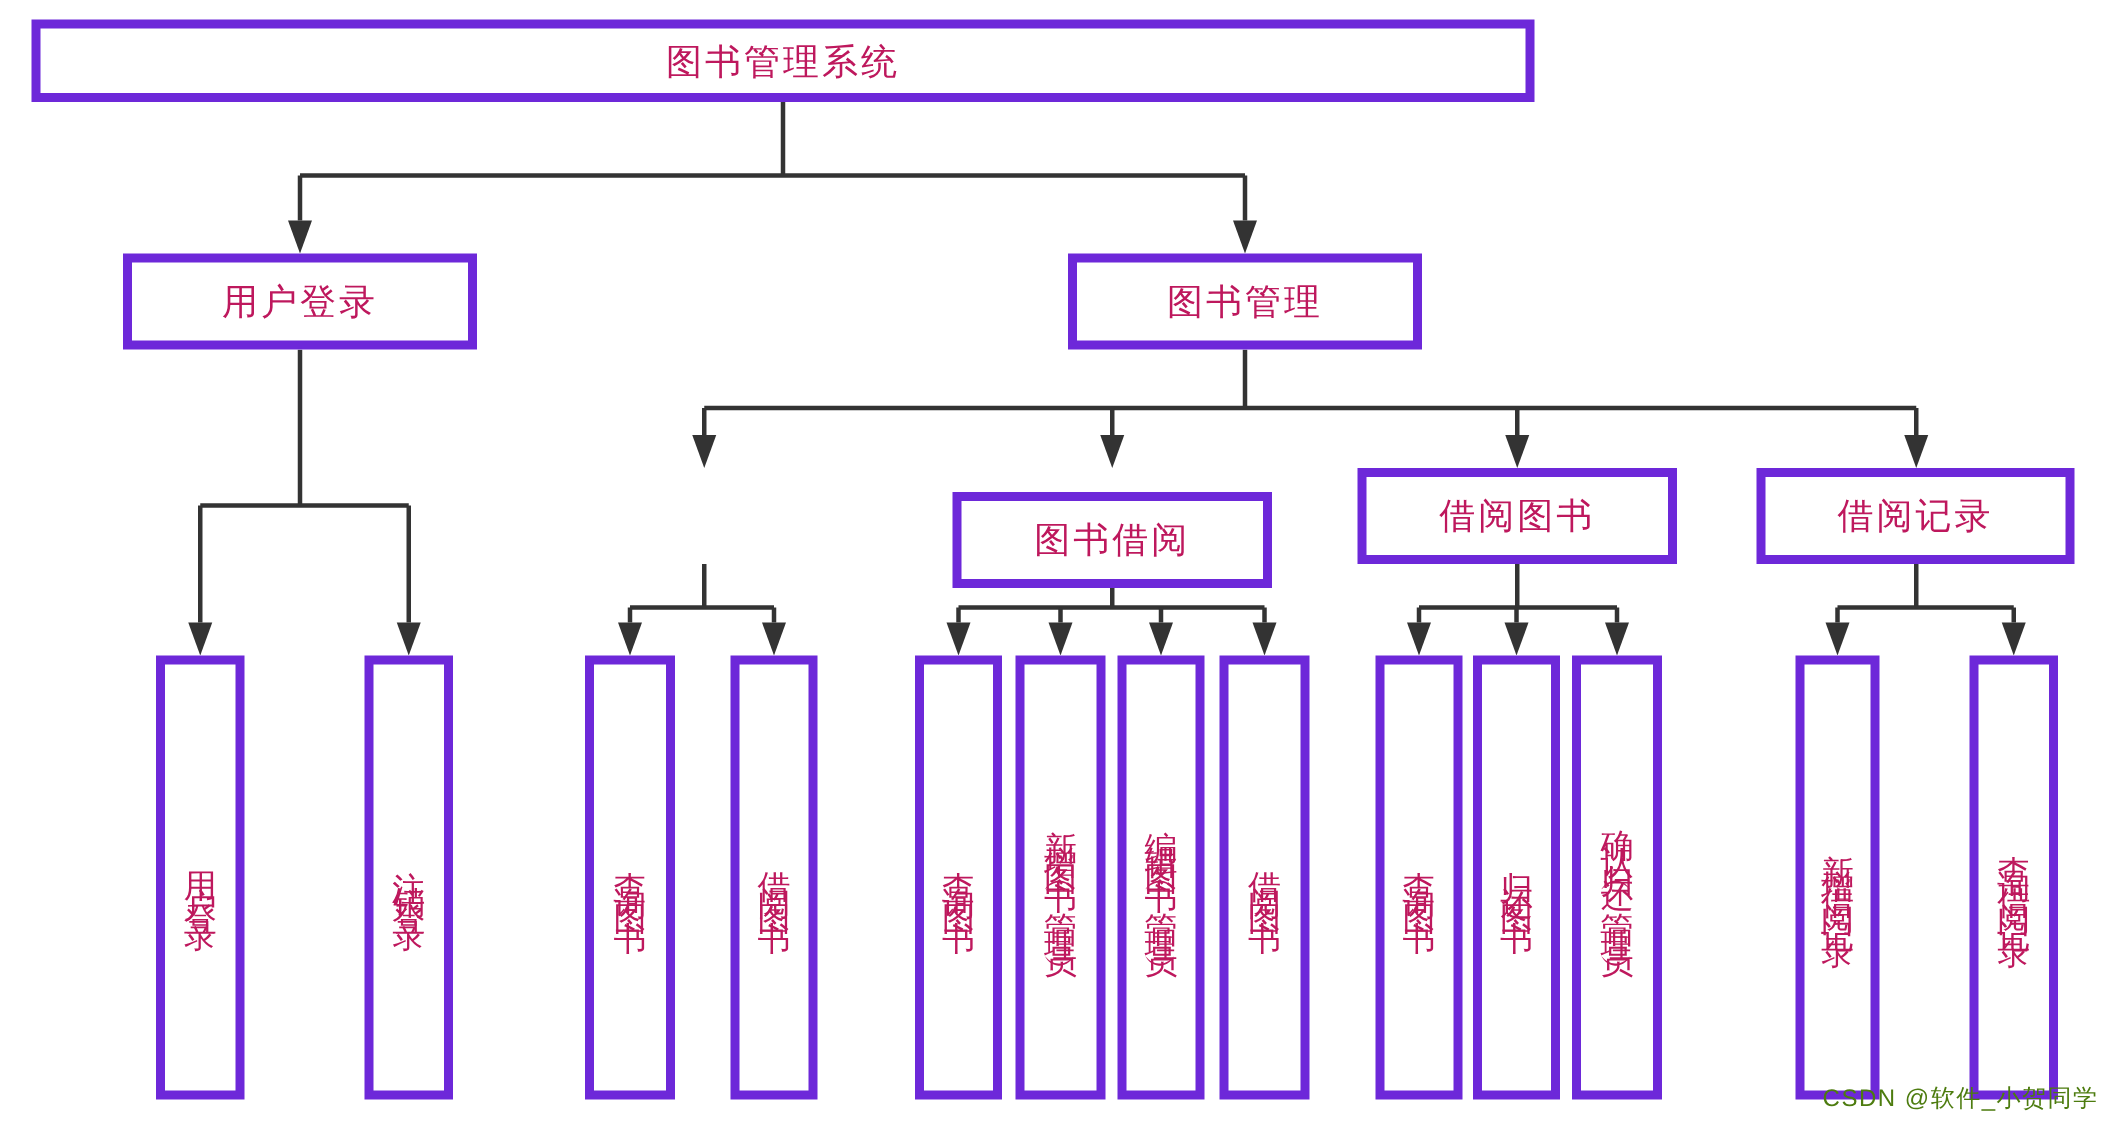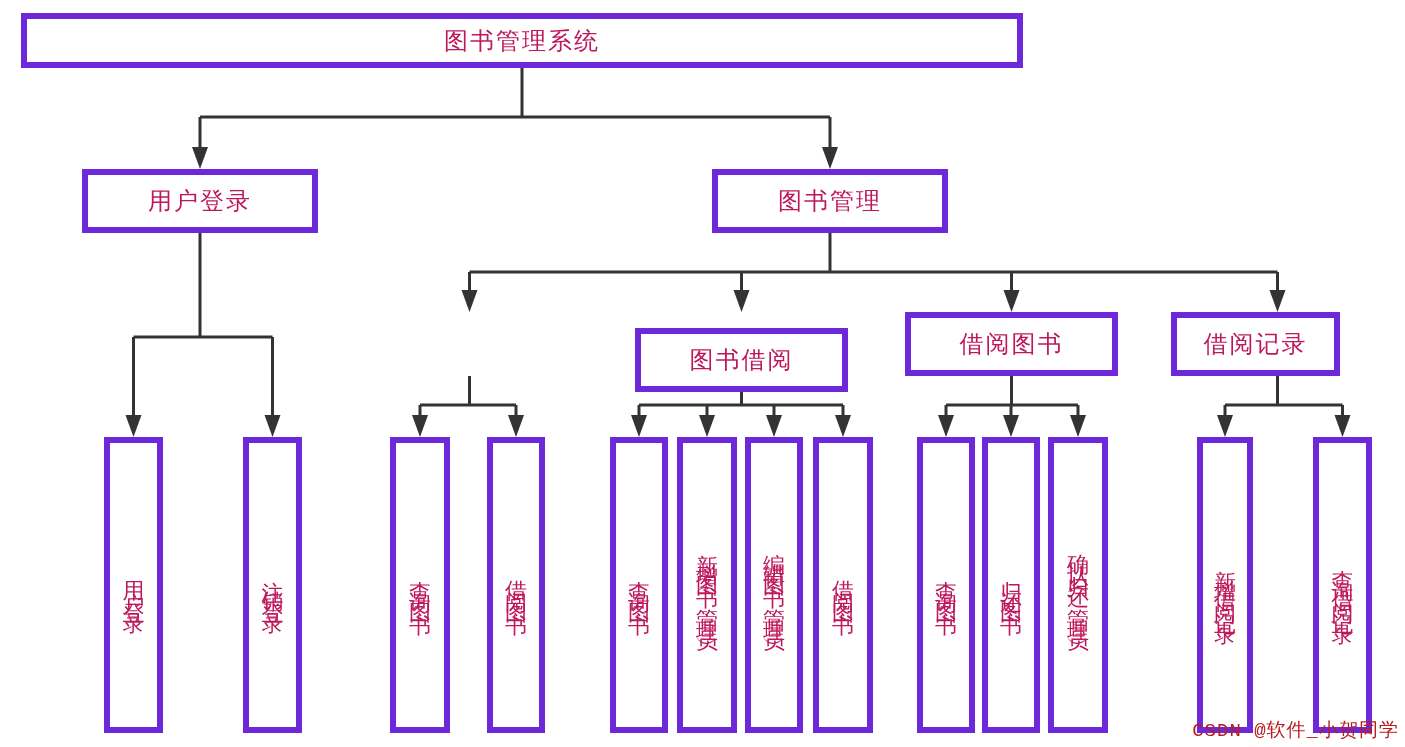--- a/index.html
+++ b/index.html
@@ -44,45 +44,44 @@
     line-height: 1;
     white-space: nowrap;
   }
   
   #node-root        { left: 21px;   top: 13px;  width: 1002px; height: 55px; }
   #node-login       { left: 82px;   top: 169px; width: 236px;  height: 64px; }
   #node-management  { left: 712px;  top: 169px; width: 236px;  height: 64px; text-align: right; }
   #node-newbook     { left: 363px;  top: 312px; width: 213px;  height: 64px; }
   #node-borrow      { left: 635px;  top: 328px; width: 213px;  height: 64px; }
   #node-current     { left: 905px;  top: 312px; width: 213px;  height: 64px; }
-  #node-records     { left: 1171px; top: 312px; width: 169px;  height: 64px; }
+  #node-records     { left: 1171px; top: 312px; width: 212px;  height: 64px; }
   .leaf { top: 437px; height: 296px; }
   #leaf-login-1   { left: 104px;  width: 59px; }
   #leaf-login-2   { left: 243px;  width: 59px; }
   #leaf-newbook-1 { left: 390px;  width: 60px; }
   #leaf-newbook-2 { left: 487px;  width: 58px; }
   #leaf-borrow-1  { left: 610px;  width: 58px; }
   #leaf-borrow-2  { left: 677px;  width: 60px; }
   #leaf-borrow-3  { left: 745px;  width: 58px; }
   #leaf-borrow-4  { left: 813px;  width: 60px; }
   #leaf-current-1 { left: 917px;  width: 58px; }
   #leaf-current-2 { left: 982px;  width: 58px; }
   #leaf-current-3 { left: 1048px; width: 60px; }
   #leaf-records-1 { left: 1197px; width: 56px; }
   #leaf-records-2 { left: 1313px; width: 59px; }
   #watermark {
     position: absolute;
     right: 6px;
     bottom: 4px;
     z-index: 3;
-    color: #b91c1c;
-    font-size: 19px;
+    color: #4d7c0f;
+    font-size: 16px;
     letter-spacing: 1px;
     white-space: nowrap;
-    font-family: Liberation Mono, monospace;
   }
 </style>
 </head>
 <body>
 
 <div id="stage">
 
   <svg id="connectors" width="1405" height="747" viewBox="0 0 1405 747" xmlns="http://www.w3.org/2000/svg">
     <g stroke="#333333" stroke-width="3" fill="none">
 

